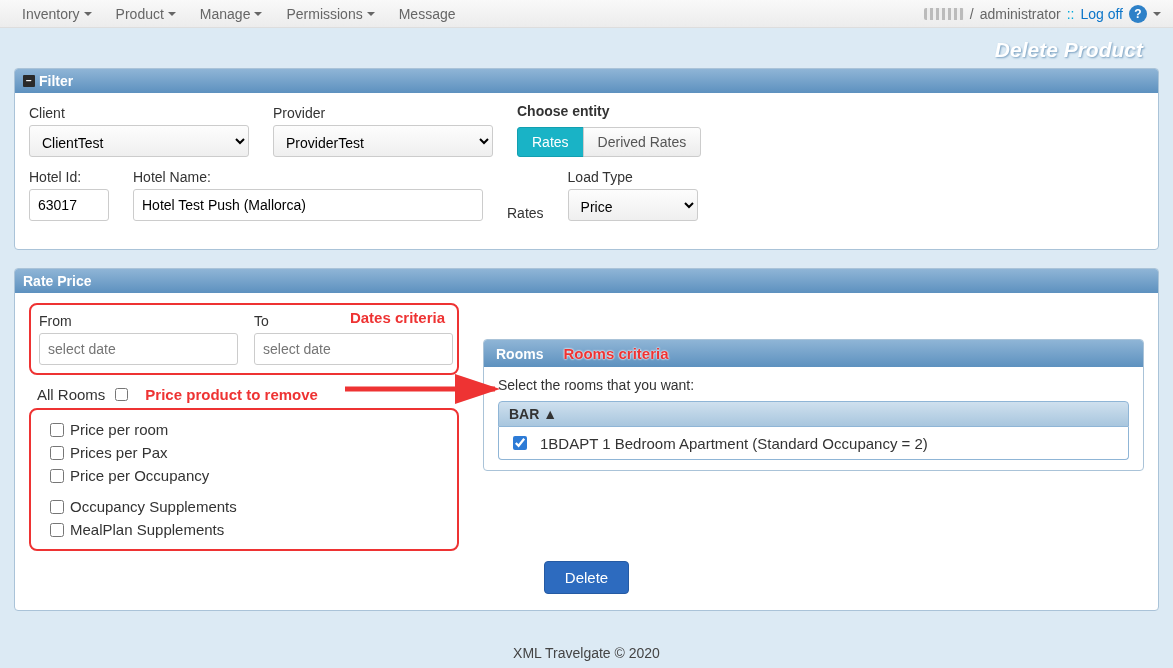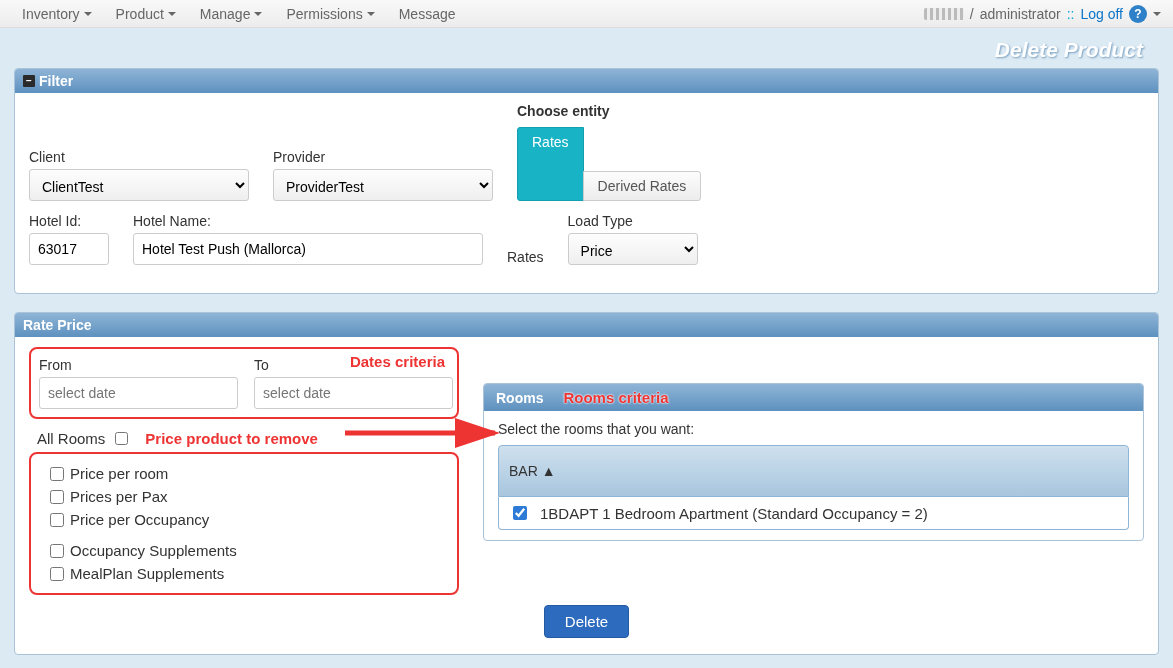--- a/index.html
+++ b/index.html
@@ -19,38 +19,38 @@
   .panel-header { background: linear-gradient(#8fb5d6, #5d91bf); color: #fff; font-weight: bold; padding: 4px 8px; display:flex; align-items:center; gap:4px; font-size:14px; }
   .panel-header .collapse-icon { width:12px; height:12px; background:#2a2a2a; color:#fff; display:inline-flex; align-items:center; justify-content:center; font-size:10px; font-weight:bold; border-radius:1px; line-height:12px;}
   .panel-body { padding: 10px 14px 16px; }
   .row { display: flex; gap: 24px; margin-bottom: 12px; flex-wrap: wrap; align-items: flex-end;}
   .field { display: flex; flex-direction: column; gap: 4px; }
   .field label { color: #333; font-size: 14px; }
   select, input[type=text] { height: 32px; border: 1px solid #ccc; border-radius: 3px; padding: 8px 8px; font-size: 14px; background:#fff; }
   select { background: linear-gradient(#fdfdfd,#efefef); }
   .entity-header { font-weight: bold; text-align:left; margin-bottom:4px;}
   .btn { display:inline-block; padding: 6px 14px; border-radius: 3px; border: 1px solid #ccc; background: linear-gradient(#fdfdfd,#ececec); color:#555; cursor:pointer; font-size:14px; }
-  .btn + .btn { margin-left: -1px; margin-top: 44px; }
+  .btn + .btn { margin-left: -1px; }
   .btn-group { display:flex; }
   .btn-group .btn:first-child { border-radius: 3px 0 0 3px; }
   .btn-group .btn:last-child { border-radius: 0 3px 3px 0; }
   .btn.active { background:#19b3c6; border-color:#129fb0; color:#fff; }
   .btn-dropdown { background:linear-gradient(#fdfdfd,#e9e9e9); display:inline-flex; align-items:center; gap:6px; padding:6px 10px; border:1px solid #ccc; border-radius:3px; cursor:pointer;}
   .btn-primary { background: #2d6bbf; border: 1px solid #255aa3; color:#fff; padding:7px 20px; border-radius:4px; font-size:15px; cursor:pointer;}
   .two-col { display:flex; gap:24px; }
   .two-col > div { flex:1; }
   .red-box { border: 2px solid #e33; border-radius: 8px; padding: 8px; position: relative; }
   .red-label { color: #e33; font-weight: bold; position:absolute; font-size:15px; text-shadow:0 0 1px #fff;}
   .date-row { display:flex; gap:16px; }
   .checklist label { display:flex; align-items:center; gap:6px; font-size:15px; padding:3px 11px;}
   .checklist input[type=checkbox]{ width:14px; height:14px; margin:0;}
   .roombox { border:1px solid #aac3d8; border-radius:4px; overflow:hidden; margin-top:6px;}
   .roombox-header { background: linear-gradient(#8fb5d6,#5d91bf); color:#fff; font-weight:bold; padding:5px 12px; display:flex; align-items:center; gap:20px;}
   .roombox-body { padding:10px 14px;}
-  .room-cat { background: linear-gradient(#cfe0ee,#a8c6de); border:1px solid #8fb5d6; border-radius:4px 4px 0 0; padding:17px 10px; font-weight:normal; font-size:14px; }
+  .room-cat { background: linear-gradient(#cfe0ee,#a8c6de); border:1px solid #8fb5d6; border-radius:4px 4px 0 0; padding:4px 10px; font-weight:bold; font-size:14px; }
   .room-item { border:1px solid #8fb5d6; border-top:none; border-radius:0 0 4px 4px; padding:6px 10px; display:flex; align-items:center; gap:10px; font-size:15px;}
   .room-item input[type=checkbox]{ width:14px; height:14px; accent-color:#2d7bd6;}
   .footer { text-align:center; color:#444; font-size:14px; padding:16px 0;}
   .arrow-svg { position:absolute; pointer-events:none; }
   .all-rooms-row { display:flex; align-items:center; gap:6px; padding:0 0 4px 8px; font-size:15px;}
   .delete-wrap { text-align:center; padding-top:10px;}
   .inner-relative { position: relative; }
 </style>
 </head>
 <body>

